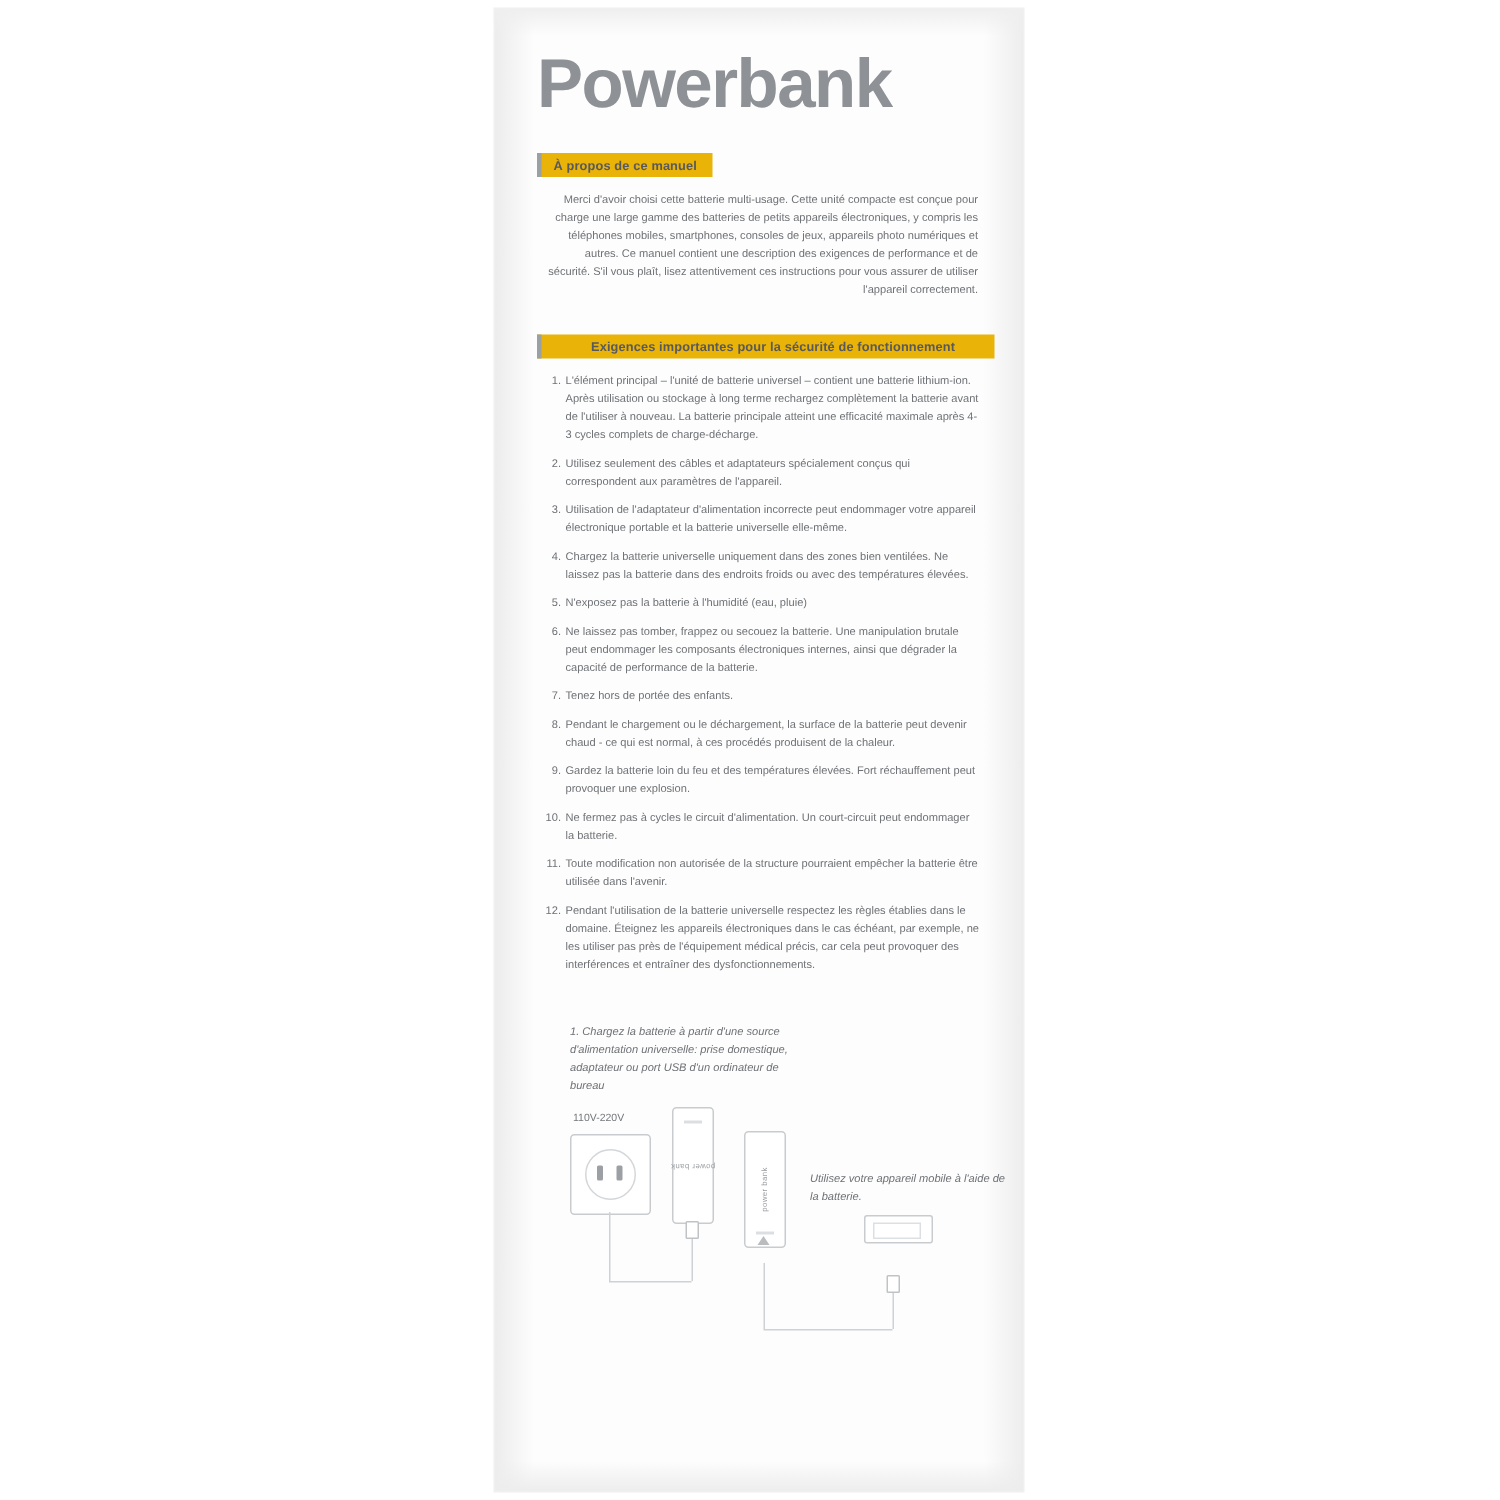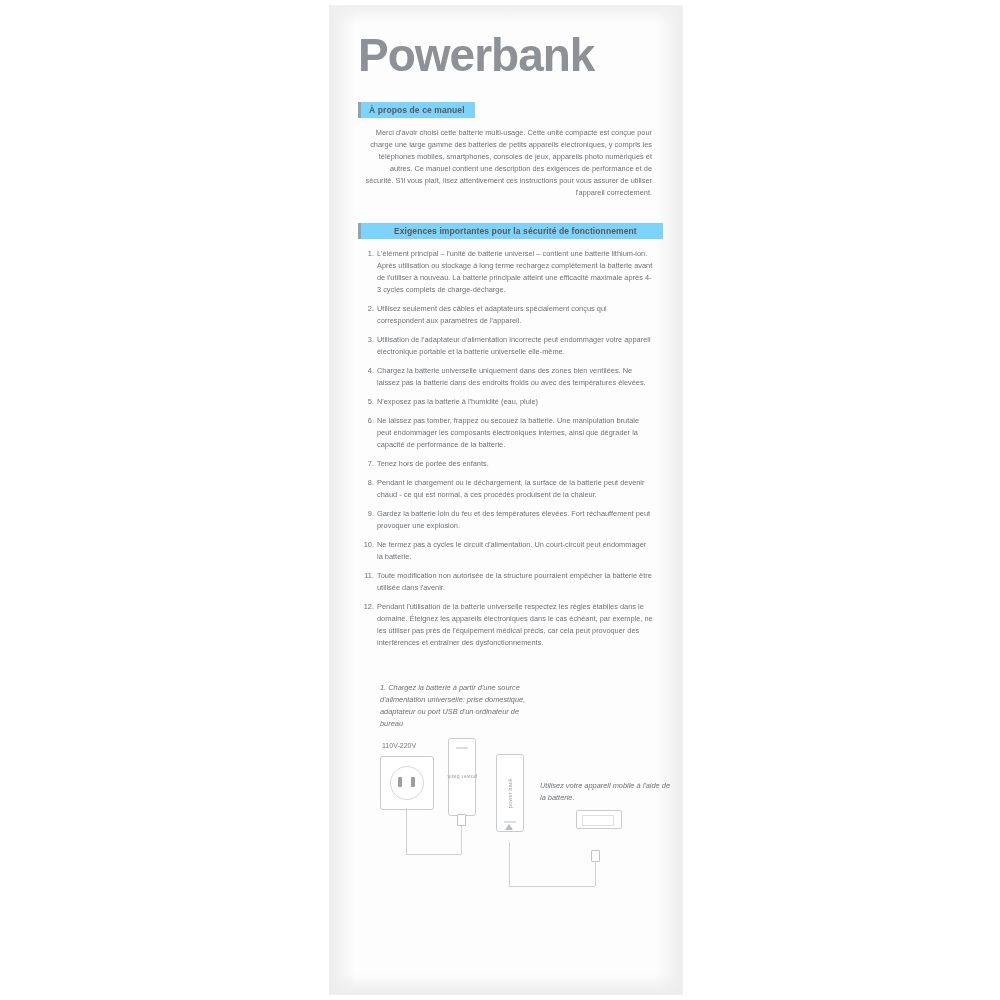--- a/index.html
+++ b/index.html
@@ -69,21 +69,21 @@
     letter-spacing: -1px;
     color: #8e9195;
     line-height: 1;
   }
 
   .section-head {
     display: inline-block;
     margin-top: 24px;
     margin-left: 14px;
     padding: 3px 10px 3px 8px;
-    background: #7dd3fc;
+    background: #eab308;
     color: #58595b;
     font-size: 8.5px;
     font-weight: bold;
     border-left: 3px solid #9aa0a4;
     letter-spacing: 0.1px;
   }
   .section-head.wide { padding-right: 26px; padding-left: 33px; }
 
   .para {
     margin: 9px 16px 0 16px;

